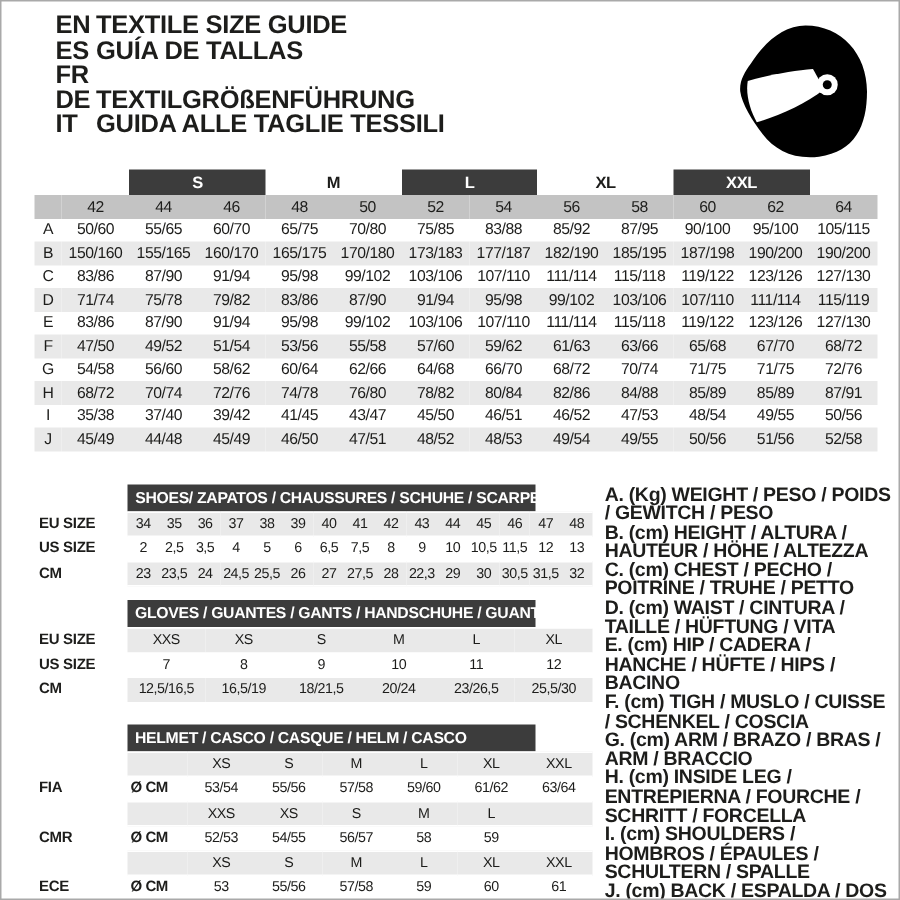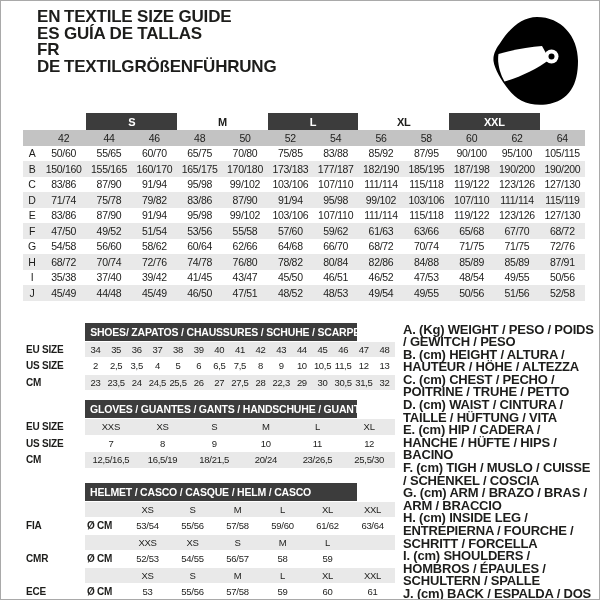--- a/index.html
+++ b/index.html
@@ -59,20 +59,24 @@
         <span class="lang-code">ES</span>
         <span class="lang-title">GUÍA DE TALLAS</span>
       </div>
       <div class="lang-row">
         <span class="lang-code">FR</span>
       </div>
       <div class="lang-row">
         <span class="lang-code">DE</span>
         <span class="lang-title">TEXTILGRÖßENFÜHRUNG</span>
       </div>
+      <div class="lang-row">
+        <span class="lang-code">IT</span>
+        <span class="lang-title">GUIDA ALLE TAGLIE TESSILI</span>
+      </div>
     </div>
   <div class="helmet-wrap">
     <svg viewBox="0 0 96 96" width="96" height="96" aria-hidden="true">
       <path fill="#000000" d="M52,4 C76,4 93,23 93,48 C93,71 85,88 61,91.5 C44,93.5 31.5,87 23.5,76.5 C16.5,67.5 9.5,56 8.5,48 C7.8,41 11.5,35 15.5,29.5 C24.5,15.5 37,4 52,4 Z"></path>
       <path fill="#ffffff" d="M13.5,41 C27,37 44,34 57,33 L64.5,46.5 C52,56.5 33.5,64.5 19.5,68.5 C15,60.5 12,50 13.5,41 Z"></path>
       <circle cx="66.5" cy="43.5" r="7" fill="#ffffff"></circle>
       <circle cx="66.5" cy="43.5" r="3" fill="#000000"></circle>
     </svg>
   </div>
 </div>

